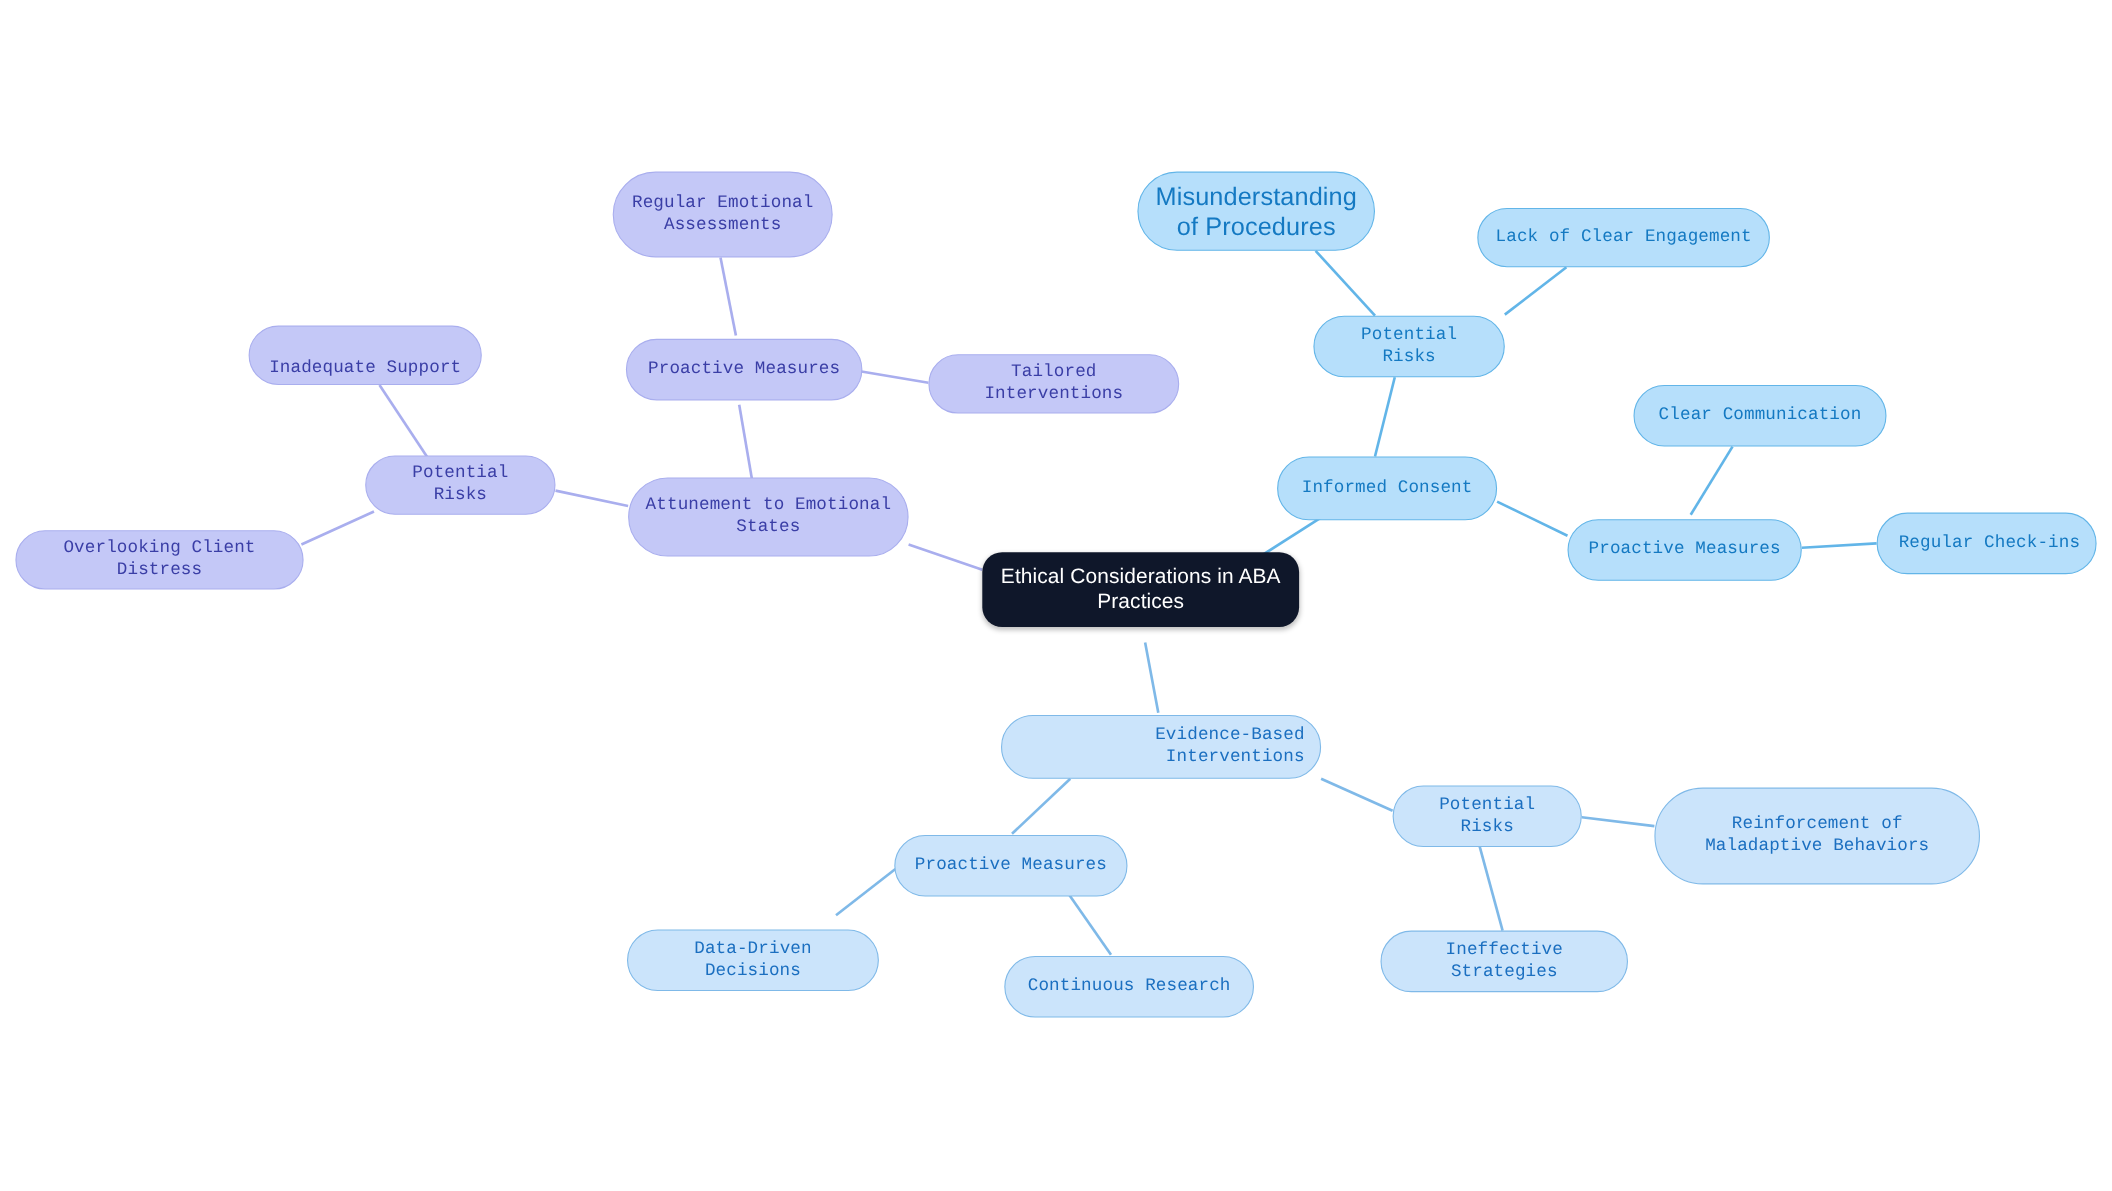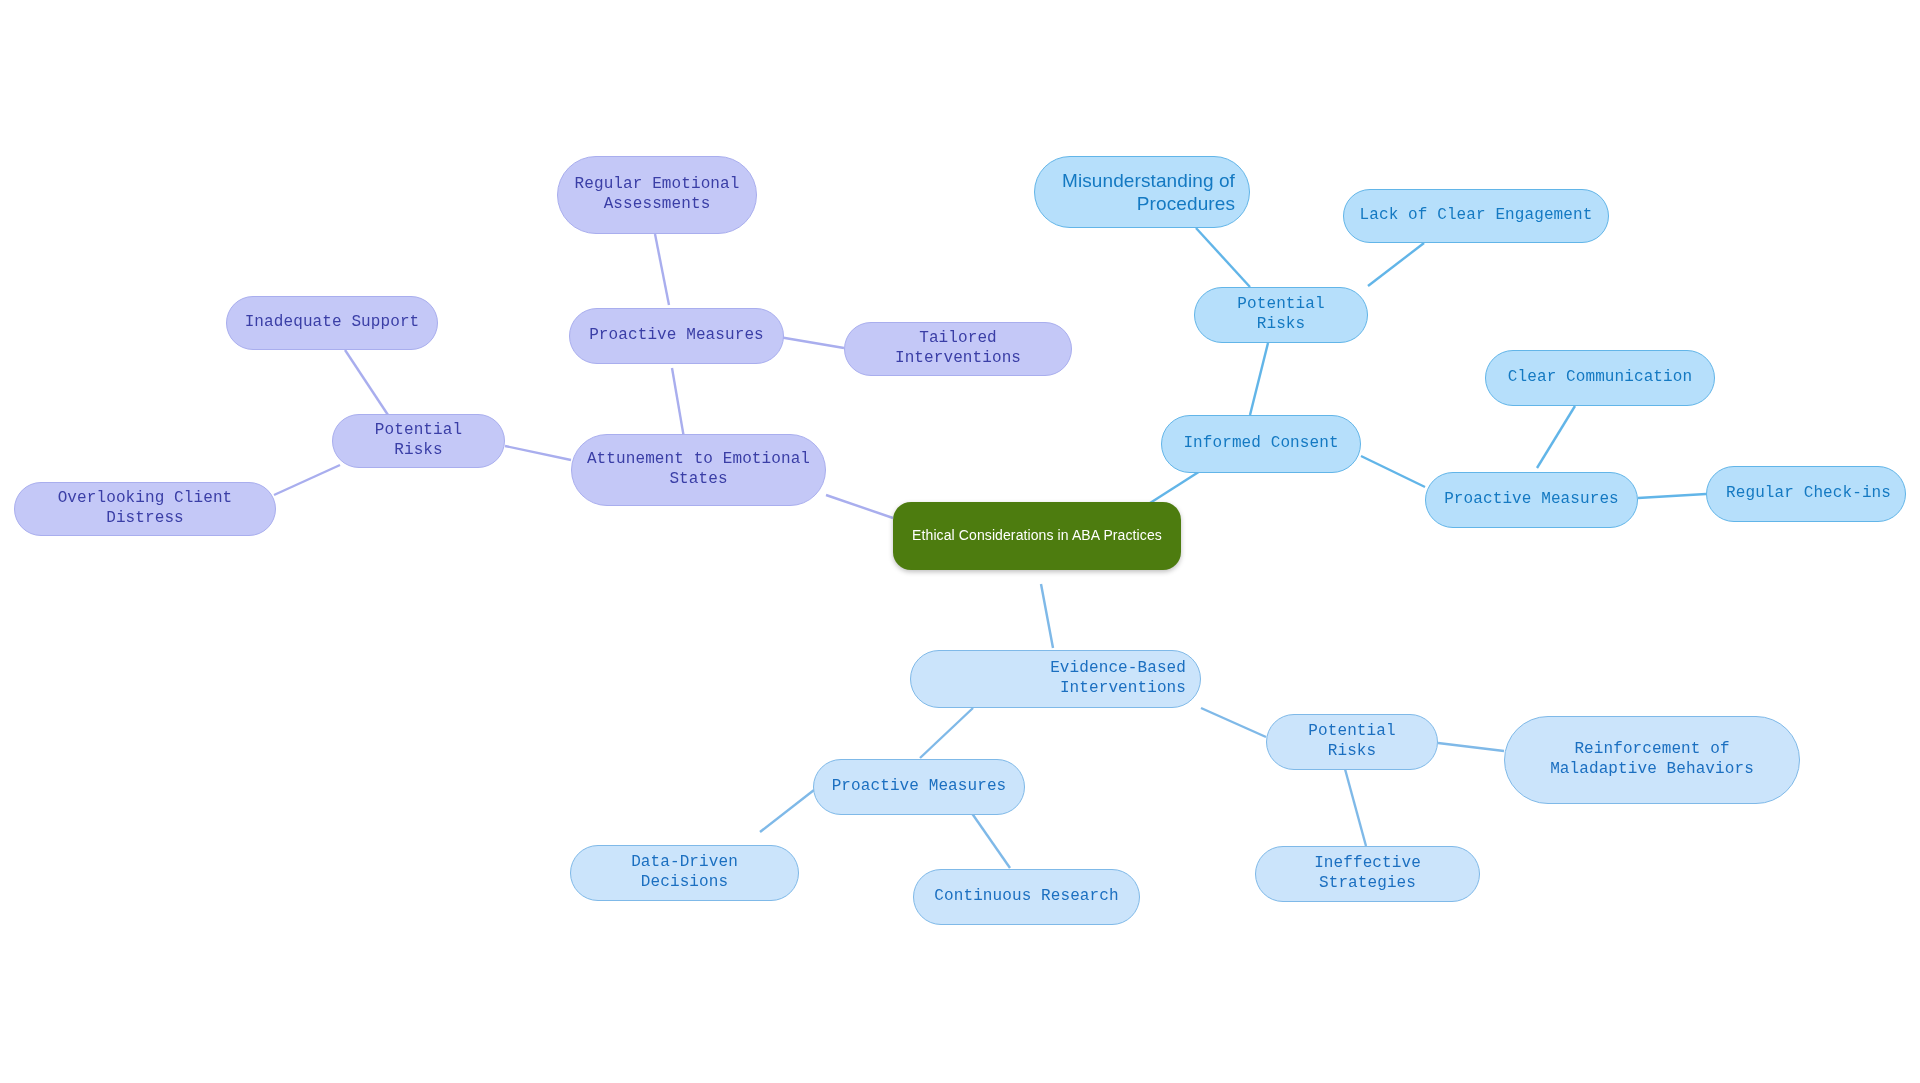--- a/index.html
+++ b/index.html
@@ -34,42 +34,42 @@
     border-width: 1.5px;
     border-style: solid;
     line-height: 1.22;
     padding: 4px 14px;
     white-space: pre-line;
     letter-spacing: 0.1px;
   }
   .node.root {
     border-radius: 18px;
     border: none;
-    background: #4d7c0f;
+    background: #0f172a;
     color: #ffffff;
-    font-size: 14px;
+    font-size: 19px;
     box-shadow: 0 2px 5px rgba(0,0,0,0.25);
   }
   .node.purple {
     background: #c4c8f7;
     border-color: #a9aeee;
     color: #3a3ea6;
   }
   .node.cyan {
     background: #b6dffb;
     border-color: #62b5e8;
     color: #1479c2;
   }
   .node.lightblue {
     background: #cbe4fb;
     border-color: #7fb9e8;
     color: #1b6fc0;
   }
   .fs20 { font-size: 16px; font-family: Liberation Mono, monospace; }
-  .fs19 { font-size: 19px; text-align: right; }
+  .fs19 { font-size: 23px; }
 </style>
 </head>
 <body>
 
 <div id="canvas">
 
   <svg id="edges" viewBox="0 0 1920 1083" xmlns="http://www.w3.org/2000/svg">
 
     <line x1="893" y1="518" x2="826" y2="495" stroke="#a9aeee" stroke-width="2.4"></line>
     <line x1="571" y1="460" x2="505" y2="446" stroke="#a9aeee" stroke-width="2.4"></line>
@@ -101,21 +101,21 @@
   </div>
 
   <div class="node purple fs20" style="left:571px; top:434px; width:255px; height:72px;justify-content:flex-end;">
     <span>Attunement to Emotional States</span>
   </div>
 
   <div class="node purple fs20" style="left:332px; top:414px; width:173px; height:54px;">
     <span>Potential Risks</span>
   </div>
 
-  <div class="node purple fs20" style="left:226px; top:296px; width:212px; height:54px;">
+  <div class="node purple fs20" style="left:226px; top:296px; width:212px; height:54px;align-items:flex-end;">
     <span>Inadequate Support</span>
   </div>
 
   <div class="node purple fs20" style="left:14px; top:482px; width:262px; height:54px;">
     <span>Overlooking Client Distress</span>
   </div>
 
   <div class="node purple fs20" style="left:569px; top:308px; width:215px; height:56px;">
     <span>Proactive Measures</span>
   </div>

